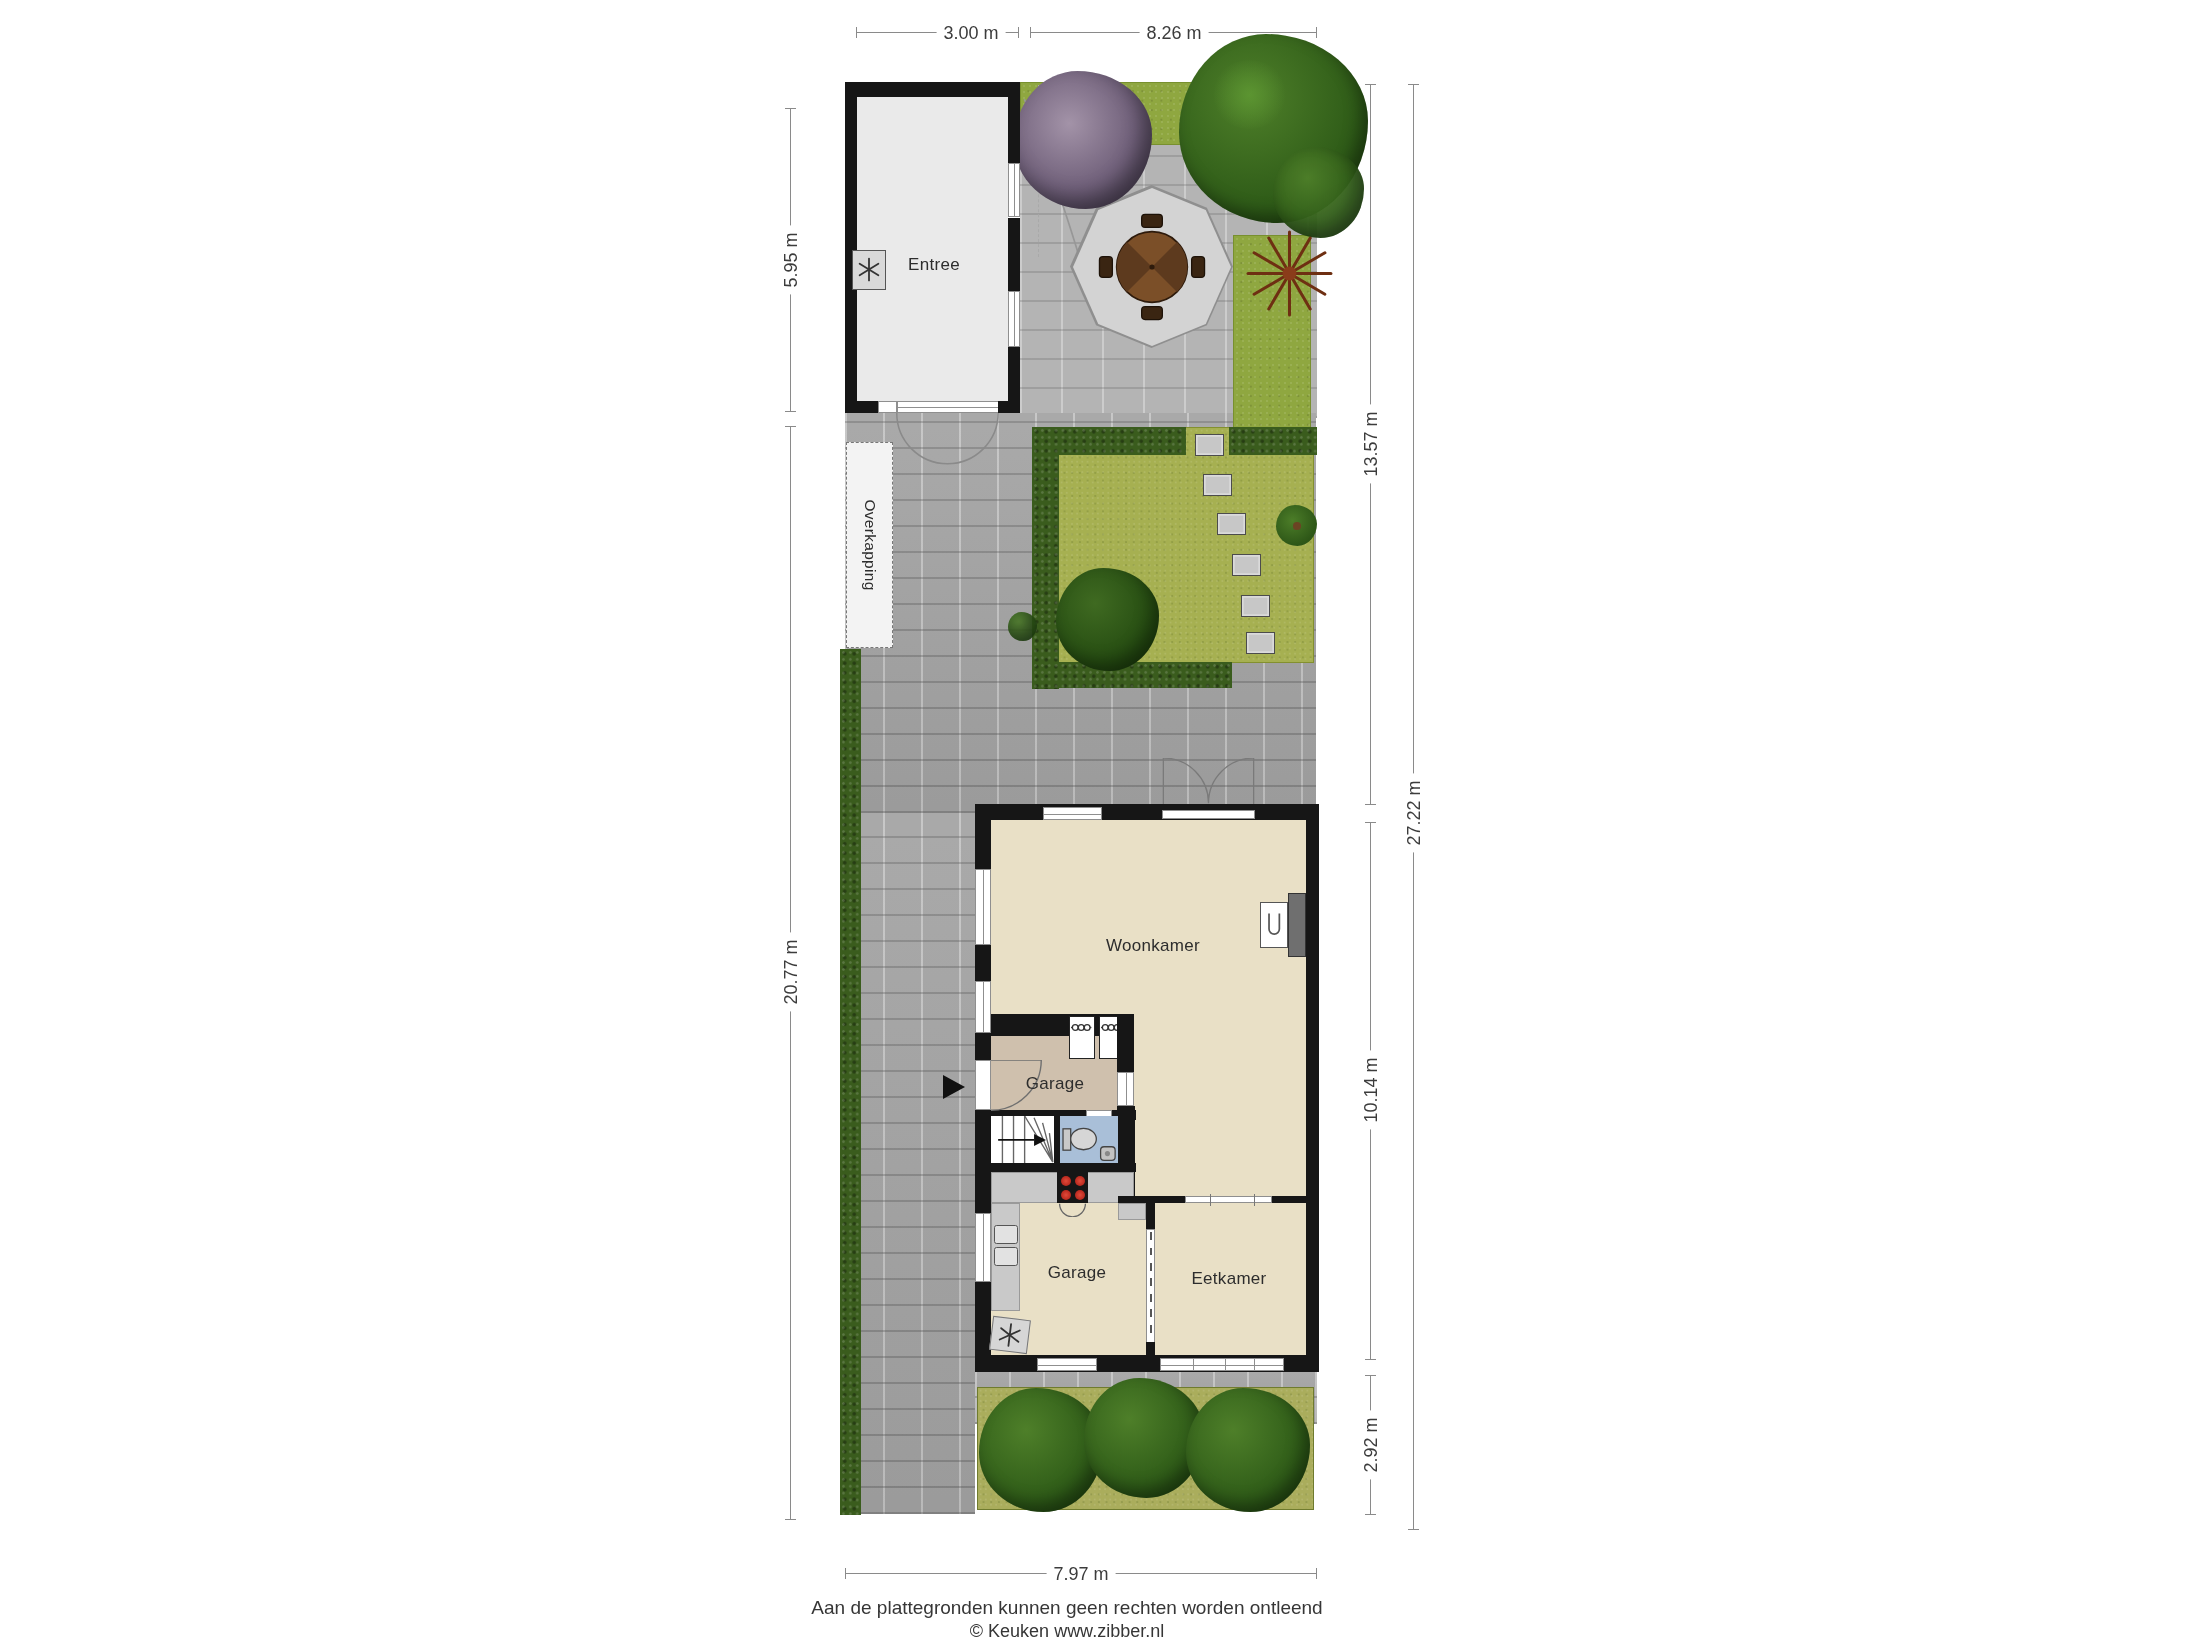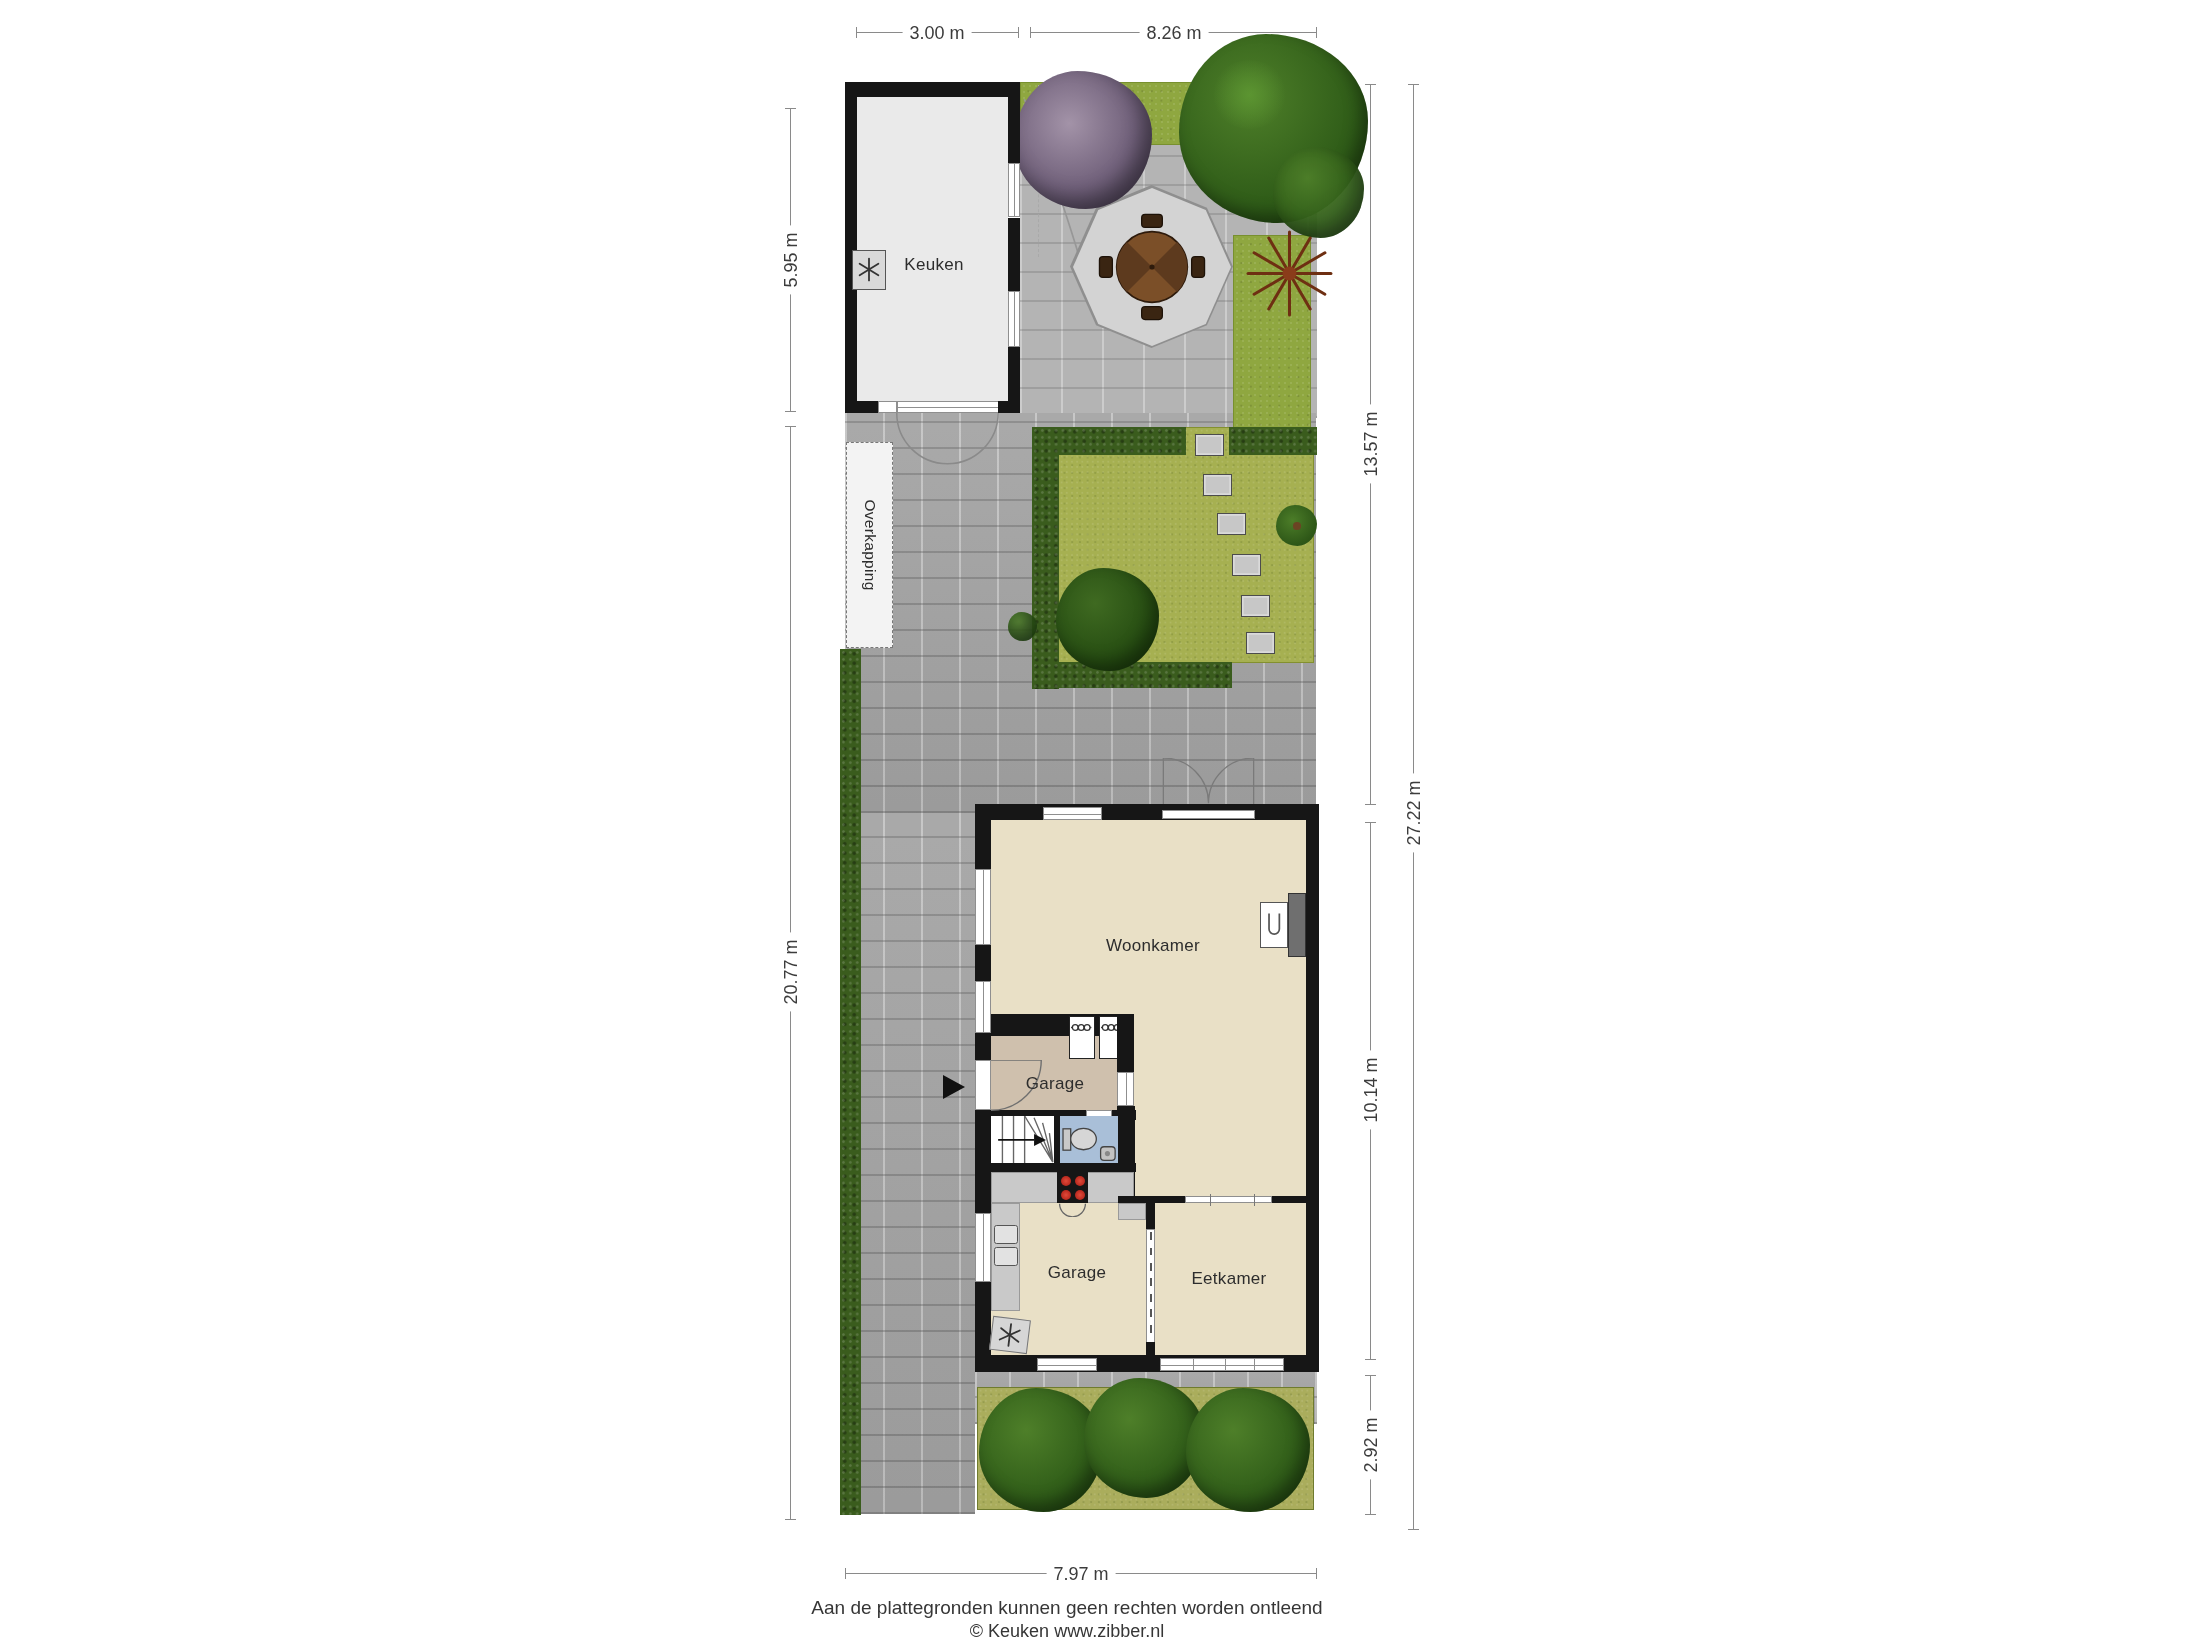--- a/index.html
+++ b/index.html
@@ -148,21 +148,21 @@
     <path d="M83 73 A59 59 0 0 1 24 14 M83 73 A59 59 0 0 0 142 14" stroke="#8a8a8a" stroke-width="1.8" fill="none"></path>
   </svg>
   <div class="a" style="left:852px;top:250px;width:34px;height:40px;background:#d9d9d9;border:1.3px solid #555;"></div>
   <svg class="a" style="left:856px;top:255px;" width="26" height="29" viewBox="0 0 100 100">
     <g stroke="#333" stroke-width="7" stroke-linecap="round">
       <line x1="50" y1="8" x2="50" y2="92"></line>
         <line x1="14" y1="28" x2="86" y2="72"></line>
         <line x1="14" y1="72" x2="86" y2="28"></line>
     </g>
   </svg>
-  <div class="rlabel" style="left:934px;top:265px;">Keuken</div>
+  <div class="rlabel" style="left:934px;top:265px;">Entree</div>
 
   <div class="a" style="left:846px;top:442px;width:47px;height:206px;background:#f3f3f3;border:1.7px dashed #777;"></div>
   <div class="rlabel vert" style="left:870px;top:545px;font-size:15.5px;">Overkapping</div>
 
   <div class="a wall" style="left:975px;top:804px;width:344px;height:568px;"></div>
   <div class="a" style="left:991px;top:820px;width:315px;height:535px;background:#e9e0c6;"></div>
 
   <div class="a wingap" style="left:1043px;top:807px;width:59px;height:13px;">
       <div class="winline-h"></div>
     </div>
@@ -288,21 +288,21 @@
   <div class="a" style="left:943px;top:1075px;width:0;height:0;border-top:12px solid transparent;border-bottom:12px solid transparent;border-left:22.4px solid #111;"></div>
 
   <div class="a lawn" style="left:977px;top:1387px;width:337px;height:123px;border:0.9px solid #6f7b2e;background-color:#aaad5c;"></div>
   <div class="a blob bush" style="left:979px;top:1388px;width:124px;height:124px;"></div>
   <div class="a blob bush" style="left:1084px;top:1378px;width:120px;height:120px;"></div>
   <div class="a blob bush" style="left:1186px;top:1388px;width:124px;height:124px;"></div>
 
   <div class="dline" style="left:856px;top:32px;width:162px;height:0.9px;"></div>
   <div class="tick" style="left:856px;top:27px;width:0.9px;height:11.2px;"></div>
   <div class="tick" style="left:1018px;top:27px;width:0.9px;height:11.2px;"></div>
-  <div class="dlabel" style="left:937px;top:33px;">3.00 m</div>
+  <div class="dlabel" style="left:971px;top:33px;">3.00 m</div>
   <div class="dline" style="left:1030px;top:32px;width:287px;height:0.9px;"></div>
   <div class="tick" style="left:1030px;top:27px;width:0.9px;height:11.2px;"></div>
   <div class="tick" style="left:1316px;top:27px;width:0.9px;height:11.2px;"></div>
   <div class="dlabel" style="left:1174px;top:33px;">8.26 m</div>
 
   <div class="dline" style="left:790px;top:108px;width:0.9px;height:304px;"></div>
   <div class="tick" style="left:785px;top:108px;width:11.2px;height:0.9px;"></div>
   <div class="tick" style="left:785px;top:411px;width:11.2px;height:0.9px;"></div>
   <div class="dlabel vert" style="left:791px;top:260px;">5.95 m</div>
   <div class="dline" style="left:790px;top:426px;width:0.9px;height:1093px;"></div>

